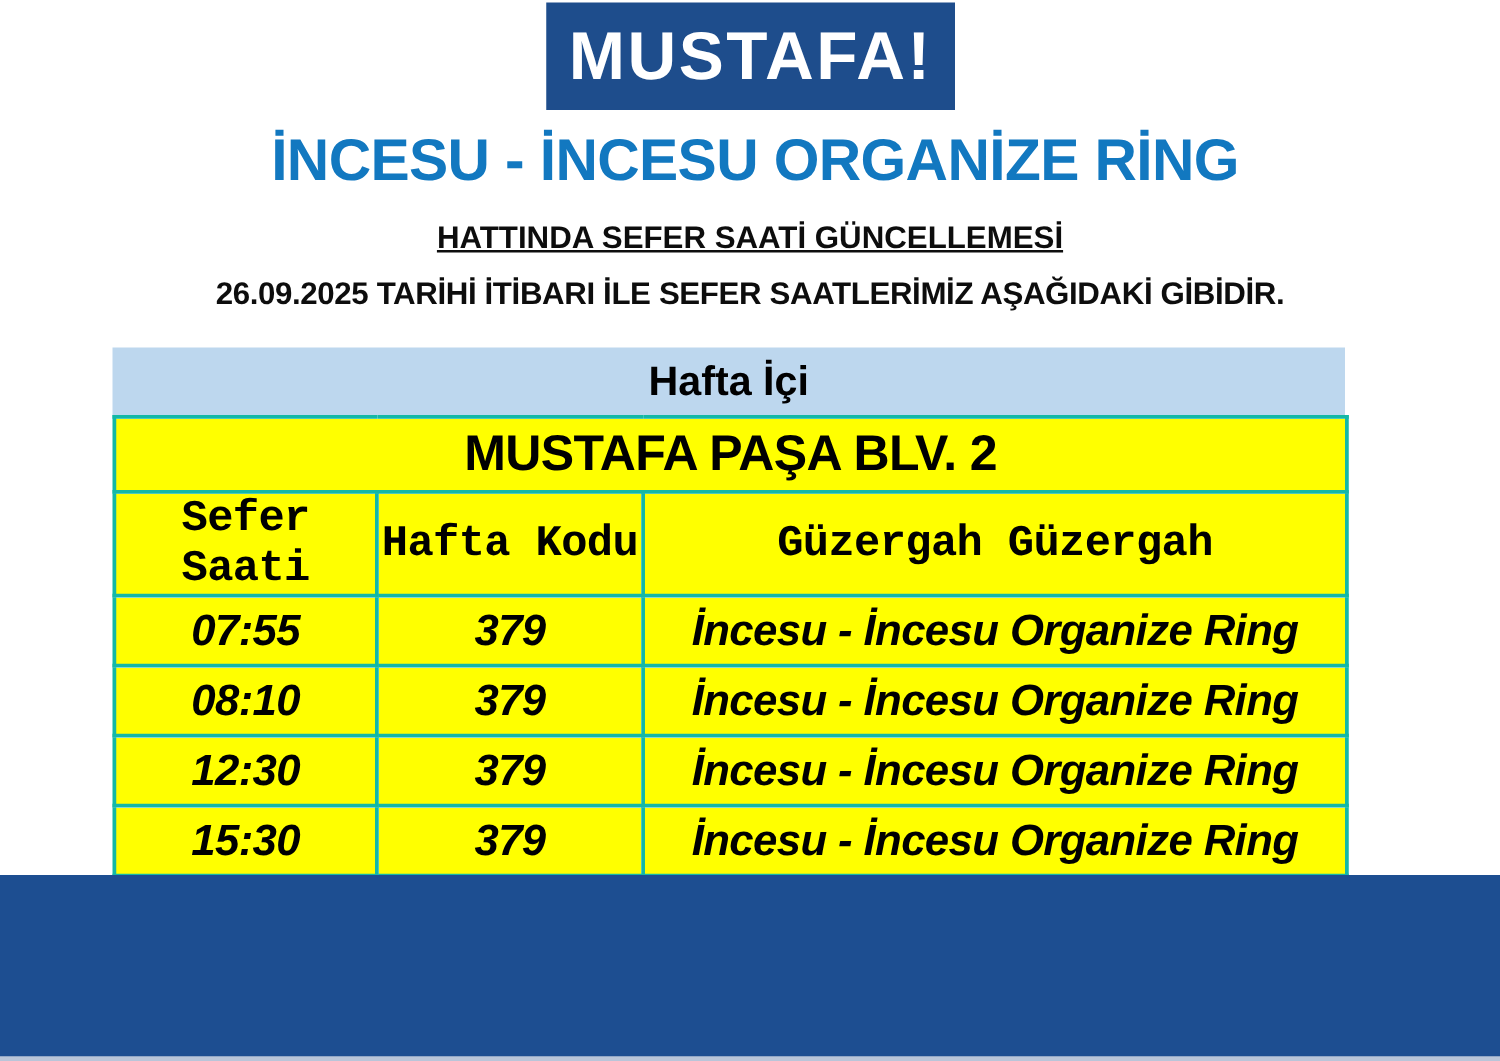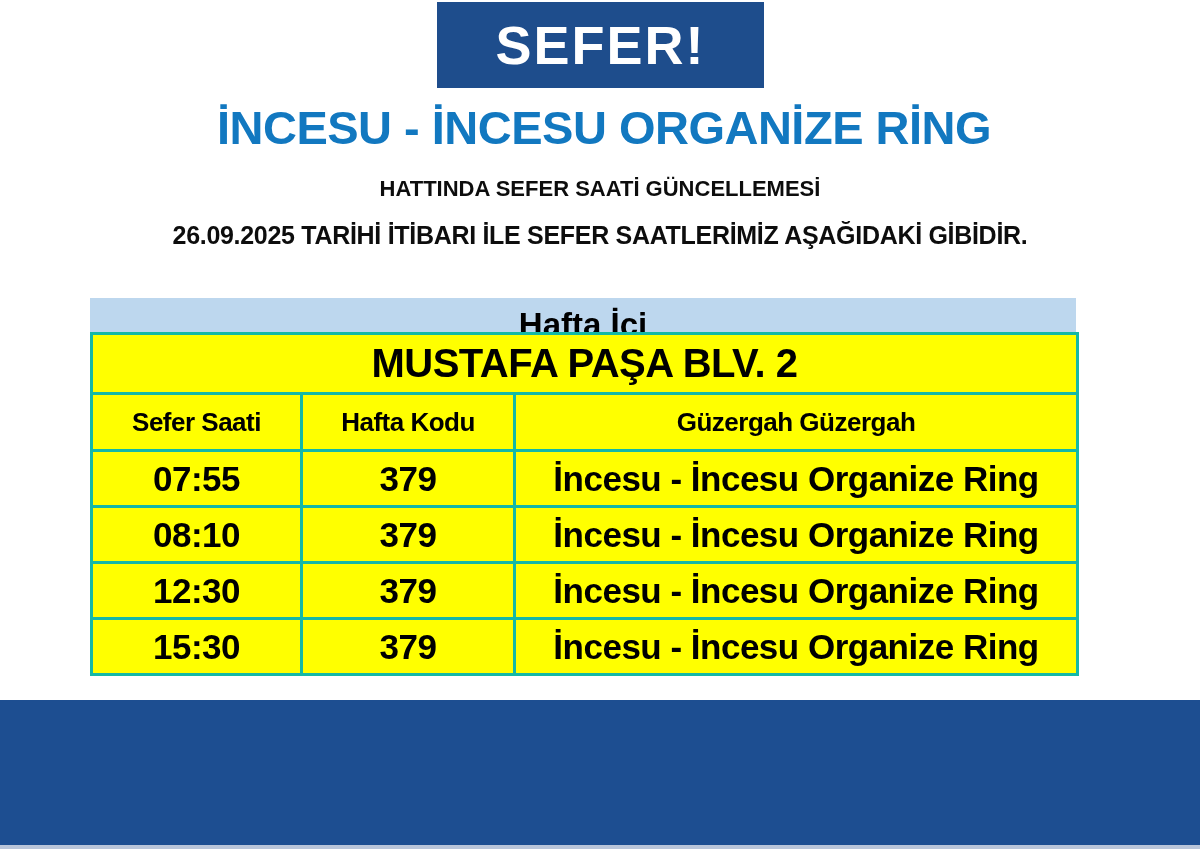--- a/index.html
+++ b/index.html
@@ -7,51 +7,51 @@
   .page{position:relative; width:1200px; height:849px; background:#fff; overflow:hidden;}
 
   
   .banner{position:absolute; left:437px; top:2px; width:327px; height:86px;
     background:var(--banner-blue,#1e4d8c); display:flex; align-items:center; justify-content:center;}
   .banner span{color:#fff; font-size:54px; font-weight:bold; letter-spacing:2px;}
 
   .route-title{position:absolute; left:0; top:96px; width:100%; margin:4px; text-align:center;
     color:var(--title-blue,#1278c0); font-size:47px; font-weight:bold; letter-spacing:-0.5px;}
   .sub1{position:absolute; left:0; top:176px; width:100%; text-align:center;
-    color:#0d0d0d; font-size:22px; font-weight:bold; letter-spacing:0;}
+    color:#0d0d0d; font-size:25px; font-weight:bold; letter-spacing:0;text-decoration:underline;}
   .sub2{position:absolute; left:0; top:221px; width:100%; text-align:center;
     color:#0d0d0d; font-size:25px; font-weight:bold; letter-spacing:-0.3px;}
 
   
   .period{position:absolute; left:90px; top:278px; width:986px; height:54px;
     background:var(--period-blue,#bdd7ee); display:flex; align-items:center; justify-content:center;
-    color:#000; font-size:33px; font-weight:bold;margin-top:20px;}
+    color:#000; font-size:33px; font-weight:bold;}
   table.schedule{position:absolute; left:90px; top:332px; width:986px;
     border-collapse:collapse; table-layout:fixed;}
   table.schedule th, table.schedule td{border:3px solid #14b8a6; background:var(--table-yellow,#ffff00);
     color:#000; font-weight:bold; text-align:center; padding:0; letter-spacing:-0.5px; overflow:hidden;}
   col.c1{width:210px;} col.c2{width:213px;} col.c3{width:563px;}
   tr.stop-row th{height:57px; font-size:40px;}
-  tr.head-row th{height:54px; font-size:26px;}
-  tr.data-row td{height:53px; font-size:35px;}
+  tr.head-row th{height:54px; font-size:35px;font-family:Liberation Mono, monospace;}
+  tr.data-row td{height:53px; font-size:35px;font-style:italic;}
   td.route-cell{text-align:left; padding-left:16px;}
   td.highlight{color:var(--highlight-red,#fe0000);}
 
   
   .footer{position:absolute; left:0; top:700px; width:1200px; height:149px;
     background:var(--footer-blue,#1d4e91);}
   .footer::after{content:""; position:absolute; left:0; bottom:0; width:100%; height:4px; background:#b9c5d9;}
 </style>
 </head>
 <body>
 
 <div class="page">
 
   <div class="banner">
-    <span>SEFER!</span>
+    <span>MUSTAFA!</span>
   </div>
 
   <h1 class="route-title">İNCESU - İNCESU ORGANİZE RİNG</h1>
   <div class="sub1">HATTINDA SEFER SAATİ GÜNCELLEMESİ</div>
   <div class="sub2">26.09.2025 TARİHİ İTİBARI İLE SEFER SAATLERİMİZ AŞAĞIDAKİ GİBİDİR.</div>
 
   <div class="period">Hafta İçi</div>
 
   <table class="schedule">
     <colgroup>

